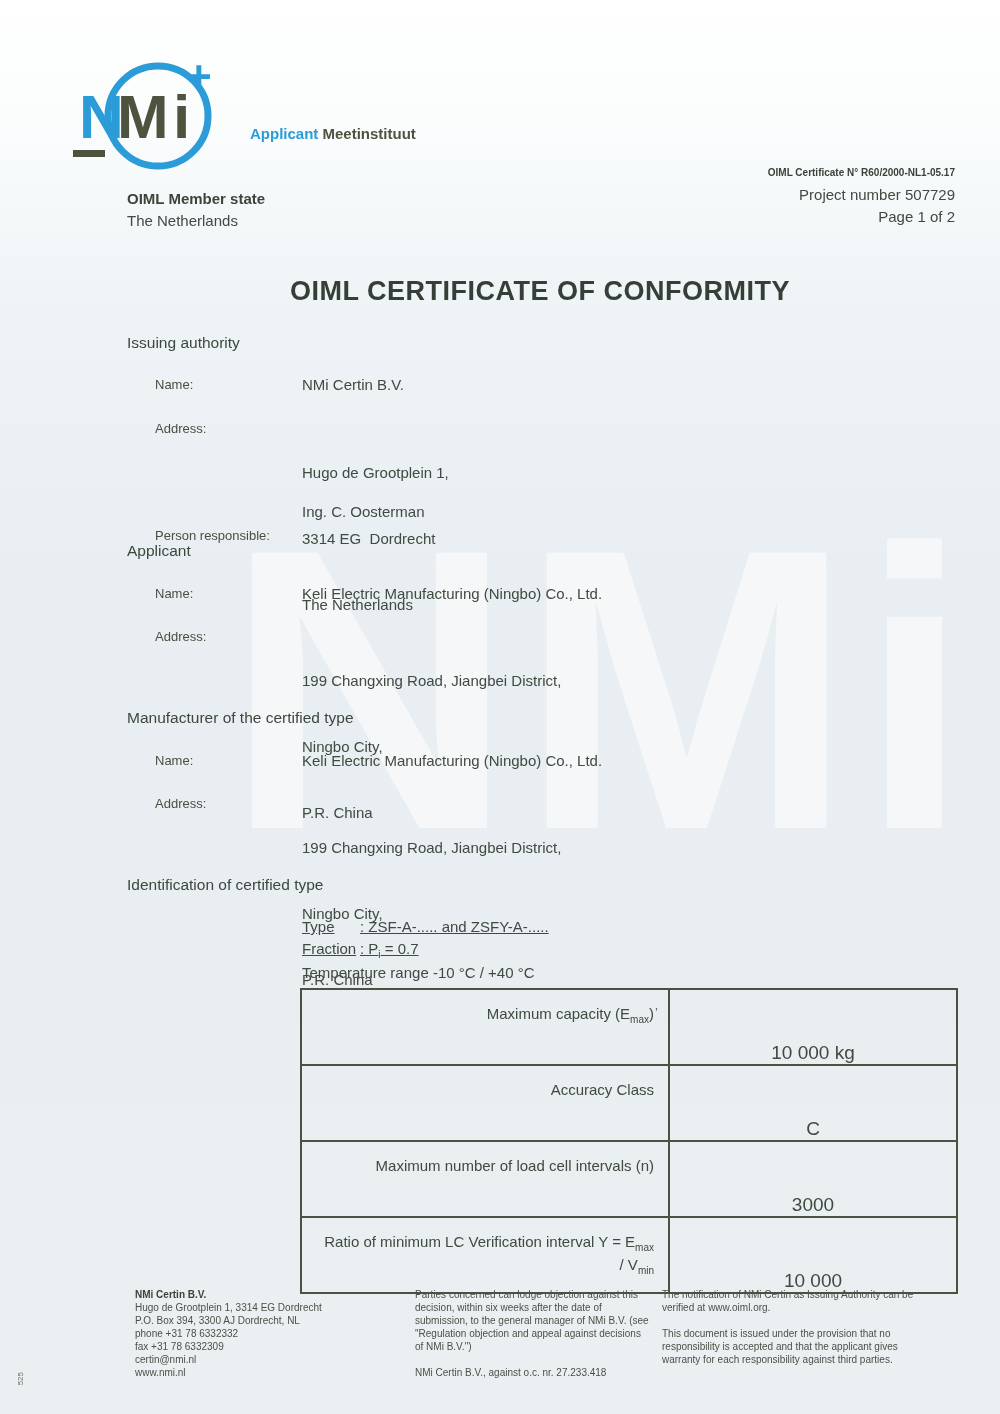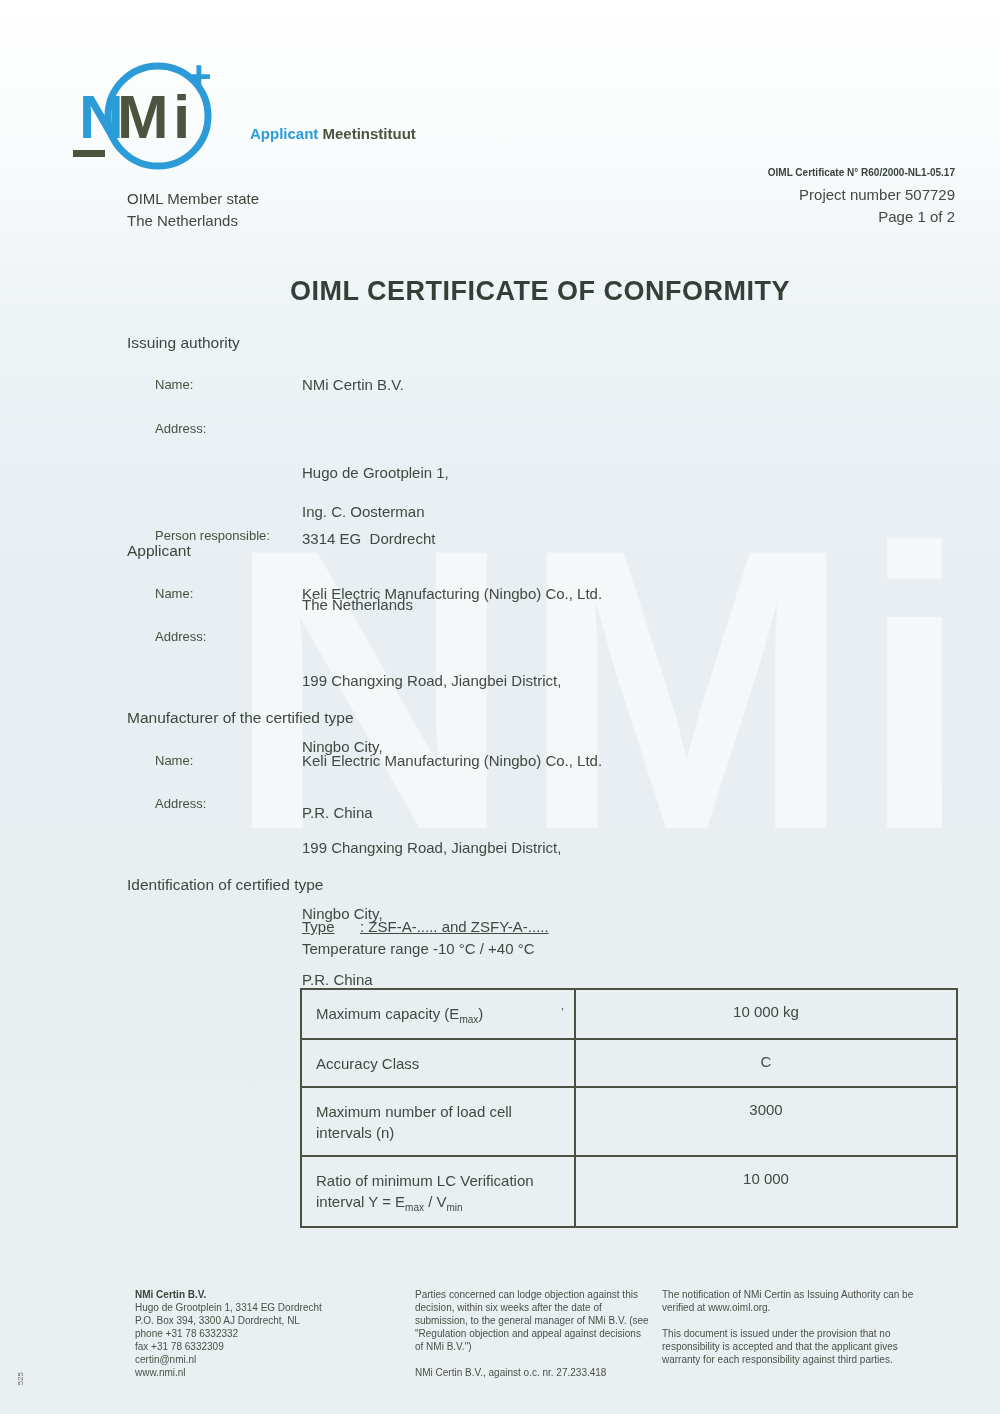--- a/index.html
+++ b/index.html
@@ -17,21 +17,21 @@
     font-size:400px; font-weight:bold; letter-spacing:6px;
     color:rgba(255,255,255,0.55); line-height:1; user-select:none;
   }
   
   .logo-svg { position:absolute; left:55px; top:52px; }
   .org-name { position:absolute; left:250px; top:125px; font-size:15px; font-weight:bold; }
   .org-blue { color:#2b9cd8; }
   .org-dark { color:#4e533f; }
   
   .member-block { position:absolute; left:127px; top:188px; font-size:15px; line-height:22px; }
-  .member-bold { font-weight:normal; color:#3c443a; }
+  .member-bold { font-weight:bold; color:#3c443a; }
   .cert-block { position:absolute; right:45px; top:162px; text-align:right; font-size:15px; line-height:22px; }
   .cert-no { font-weight:bold; font-size:10px; color:#39423a; }
   
   .title-wrap { position:absolute; left:120px; right:40px; top:276px; text-align:center; }
   .title { font-size:27px; font-weight:bold; letter-spacing:0.5px; color:#353f37; }
   
   .sec-head { position:absolute; left:127px; font-size:15.5px; color:#3d463c; }
   .lbl { position:absolute; left:155px; font-size:13px; color:#48503f; }
   .val { position:absolute; left:302px; font-size:15px; line-height:22px; white-space:pre-wrap; color:#414a40; }
   
@@ -39,24 +39,24 @@
   .ident-row { display:grid; grid-template-columns:58px auto;text-decoration:underline; }
   .sub { font-size:10px; position:relative; top:4px; }
   
   .spec-table {
     position:absolute; left:300px; top:988px; width:658px;
     border:2px solid #4b5244; background:transparent;
   }
   .spec-row { display:flex; border-bottom:2px solid #4b5244; }
   .spec-row:last-child { border-bottom:none; }
   .spec-label {
-    width:274px; border-right:2px solid #4b5244; padding:13px 14px 12px 14px;
-    font-size:15px; line-height:21px; position:relative;
+    width:368px; border-right:2px solid #4b5244; padding:13px 14px 12px 14px;
+    font-size:15px; line-height:21px; position:relative;text-align:right;
   }
-  .spec-value { flex:1; text-align:center; padding-top:13px; font-size:15px; }
+  .spec-value { flex:1; text-align:center; padding-top:13px; font-size:19px;margin-top:39px; }
   .r1 { min-height:48px; } .r2 { min-height:48px; } .r3 { min-height:59px; } .r4 { min-height:61px; }
   .stray-mark { position:absolute; right:10px; top:12px; font-size:13px; color:#5a6152; }
   
   .footer { position:absolute; left:135px; top:1288px; font-size:10px; line-height:13px; color:#4a5147; }
   .f-left { position:absolute; left:0; top:0; width:280px; }
   .f-left .f-name { font-weight:bold; color:#3c443a; }
   .f-mid { position:absolute; left:280px; top:0; width:237px; }
   .f-right { position:absolute; left:527px; top:0; width:255px; }
   .f-para { margin-bottom:13px; white-space:pre-wrap; }
   .side-text {
@@ -129,20 +129,24 @@
     <div>Ningbo City,</div>
     <div>P.R. China</div>
   </div>
 
   <div class="sec-head layer" style="top:876px;">Identification of certified type</div>
   <div class="ident layer">
     <div class="ident-row">
       <span>Type</span>
       <span>: ZSF-A-..... and ZSFY-A-.....</span>
     </div>
+    <div class="ident-row">
+      <span>Fraction</span>
+      <span><span>: P</span><span class="sub">i</span><span> = 0.7</span></span>
+    </div>
     <div>Temperature range -10 °C / +40 °C</div>
   </div>
 
   <div class="spec-table layer">
     <div class="spec-row r1">
       <div class="spec-label"><span>Maximum capacity (E</span><span class="sub">max</span><span>)</span><span class="stray-mark">’</span></div>
       <div class="spec-value">10 000 kg</div>
     </div>
     <div class="spec-row r2">
       <div class="spec-label">Accuracy Class</div>

